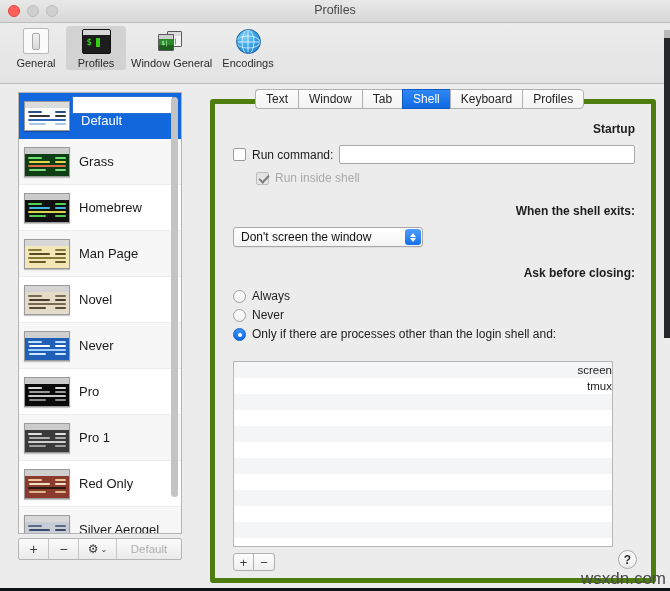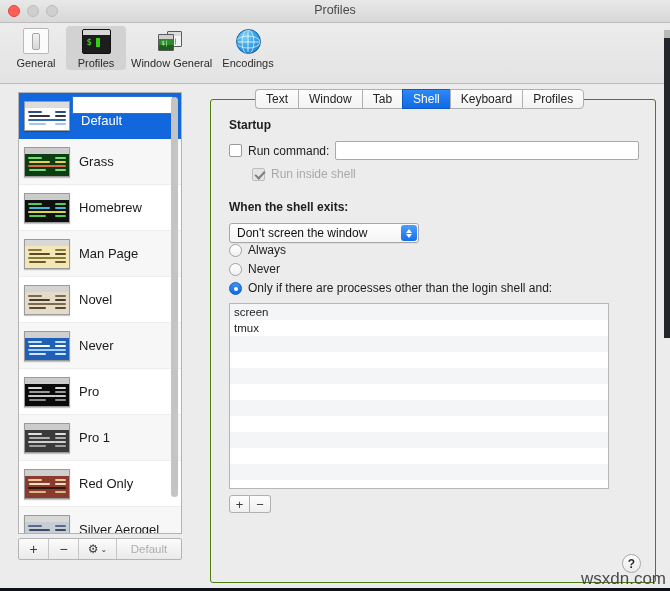--- a/index.html
+++ b/index.html
@@ -166,21 +166,21 @@
     border:1px solid #b0b0b0;border-right:none;box-sizing:border-box;cursor:default;
     white-space:nowrap;
   }
   .tab:first-child{border-radius:4px 0 0 4px;}
   .tab:last-child{border-right:1px solid #b0b0b0;border-radius:0 4px 4px 0;}
   .tab.active{background:linear-gradient(#2f88f7,#0f6ae4);color:#fff;border-color:#1059c0;}
 
   
   .panel{
     position:absolute;left:10px;top:15px;right:14px;bottom:8px;
-    background:#ececec;border:1px solid #4d7c0f;box-sizing:border-box;border-radius:3px;
+    background:#ececec;border:5px solid #4d7c0f;box-sizing:border-box;border-radius:3px;text-align:right;
   }
   .panel-inner{position:absolute;left:0;top:0;right:0;bottom:0;padding:18px 16px 10px 18px;box-sizing:border-box;}
   .sec-title{font-size:12px;font-weight:bold;color:#1d1d1d;margin:0 0 9px 0;}
   .sec-title.mt{margin-top:19px;}
 
   .row{display:flex;align-items:center;margin-bottom:7px;}
   .cb{
     width:13px;height:13px;flex:0 0 13px;background:#fff;border:1px solid #9a9a9a;
     border-radius:2px;box-sizing:border-box;margin-right:6px;position:relative;
   }
@@ -219,21 +219,21 @@
     background:linear-gradient(#ffffff,#f0f0f0);border:1px solid #a2a2a2;
     box-sizing:border-box;margin-right:6px;position:relative;
   }
   .radio.on{background:linear-gradient(#3d93f8,#0f6ae4);border-color:#0f5fc9;}
   .radio.on:after{
     content:"";position:absolute;left:4px;top:4px;width:4px;height:4px;border-radius:50%;background:#fff;
   }
 
   
   .proclist{
-    margin-top:8px;width:380px;height:186px;background:#0f766e;
+    margin-top:20px;width:380px;height:186px;background:#0f766e;
     border:1px solid #b7b7b7;box-sizing:border-box;overflow:hidden;position:relative;
   }
   .prowitem{height:16px;line-height:16px;padding-left:4px;font-size:11.5px;color:#1d1d1d;background:#fff;}
   .prowitem.odd{background:#f4f5f6;}
 
   .listbtns{display:flex;margin-top:6px;}
   .listbtn{
     width:21px;height:18px;display:flex;align-items:center;justify-content:center;
     background:linear-gradient(#fdfdfd,#efefef);border:1px solid #b0b0b0;
     box-sizing:border-box;font-size:13px;color:#3b3b3b;cursor:default;
@@ -498,20 +498,21 @@
           <div class="sec-title mt">When the shell exits:</div>
 
           <div class="popup">
             <span>Don't screen the window</span>
             <span class="arrows">
                 <i class="up"></i>
                 <i class="dn"></i>
               </span>
           </div>
 
+          <div class="sec-title mt">Ask before closing:</div>
 
           <div class="radiorow">
             <span class="radio"></span>
             <span class="lbl">Always</span>
           </div>
           <div class="radiorow">
             <span class="radio"></span>
             <span class="lbl">Never</span>
           </div>
           <div class="radiorow">

